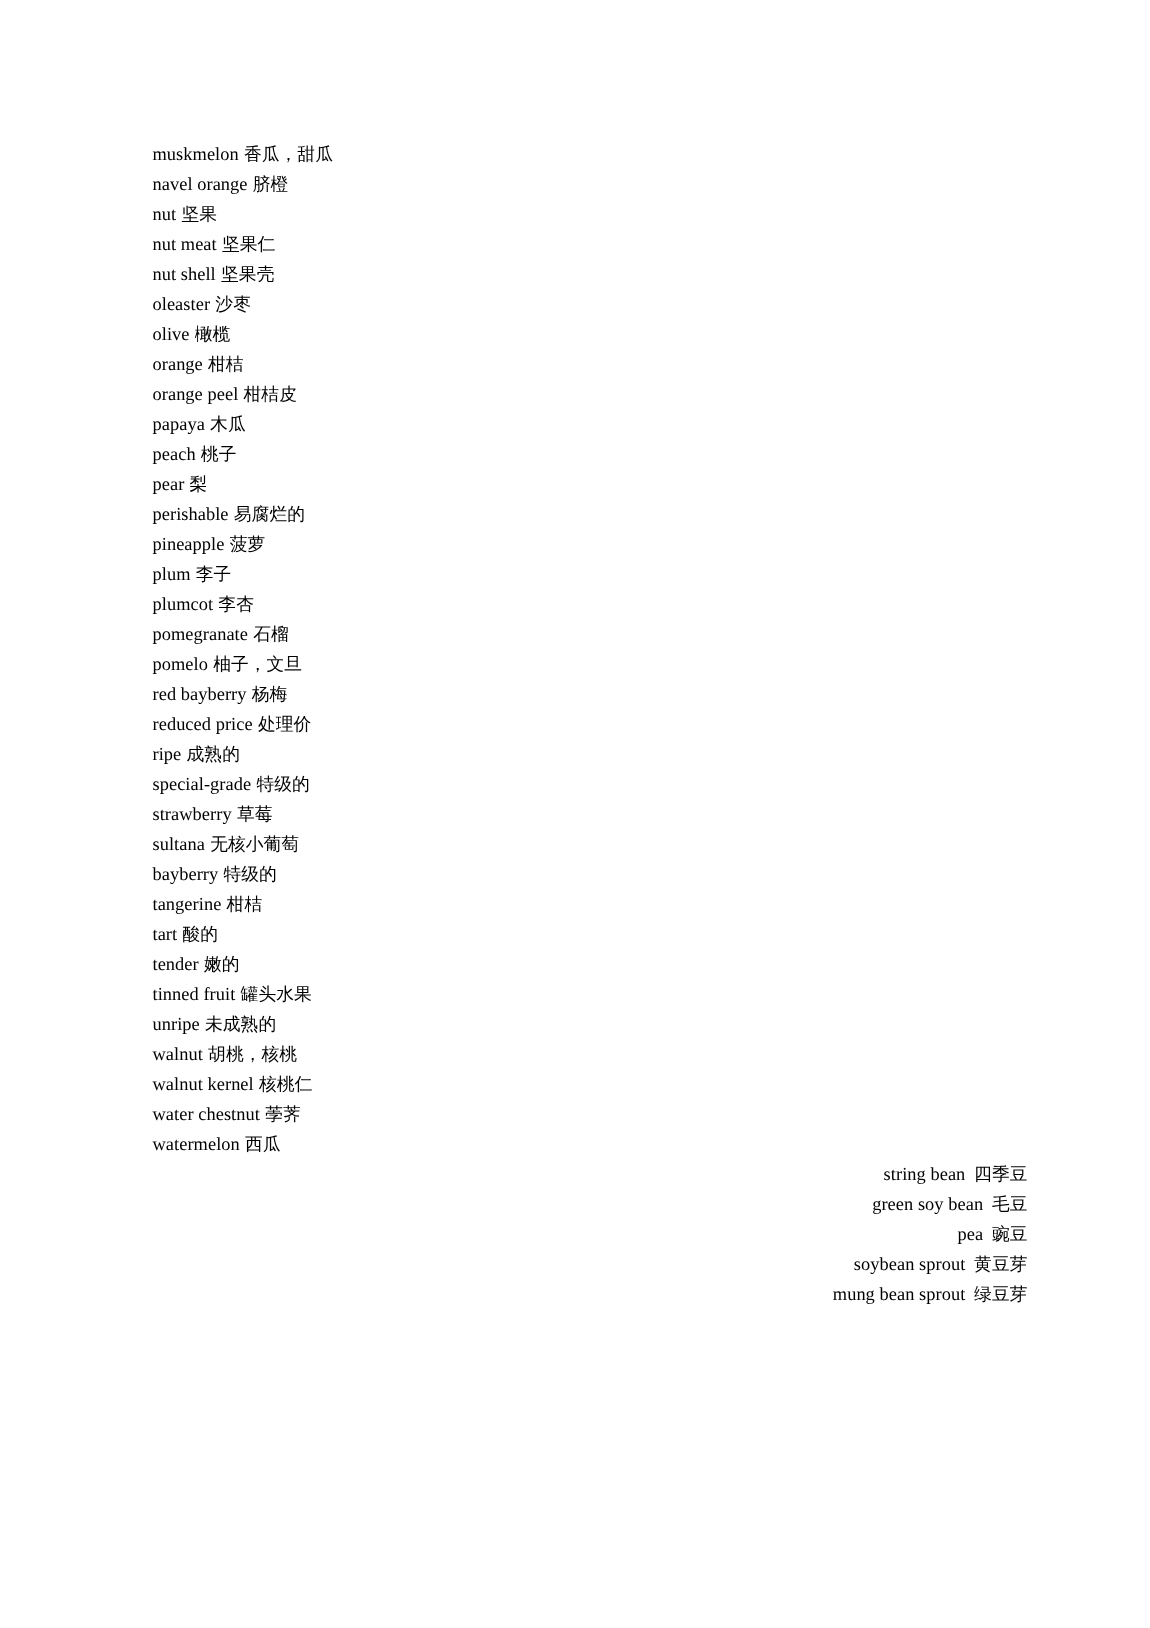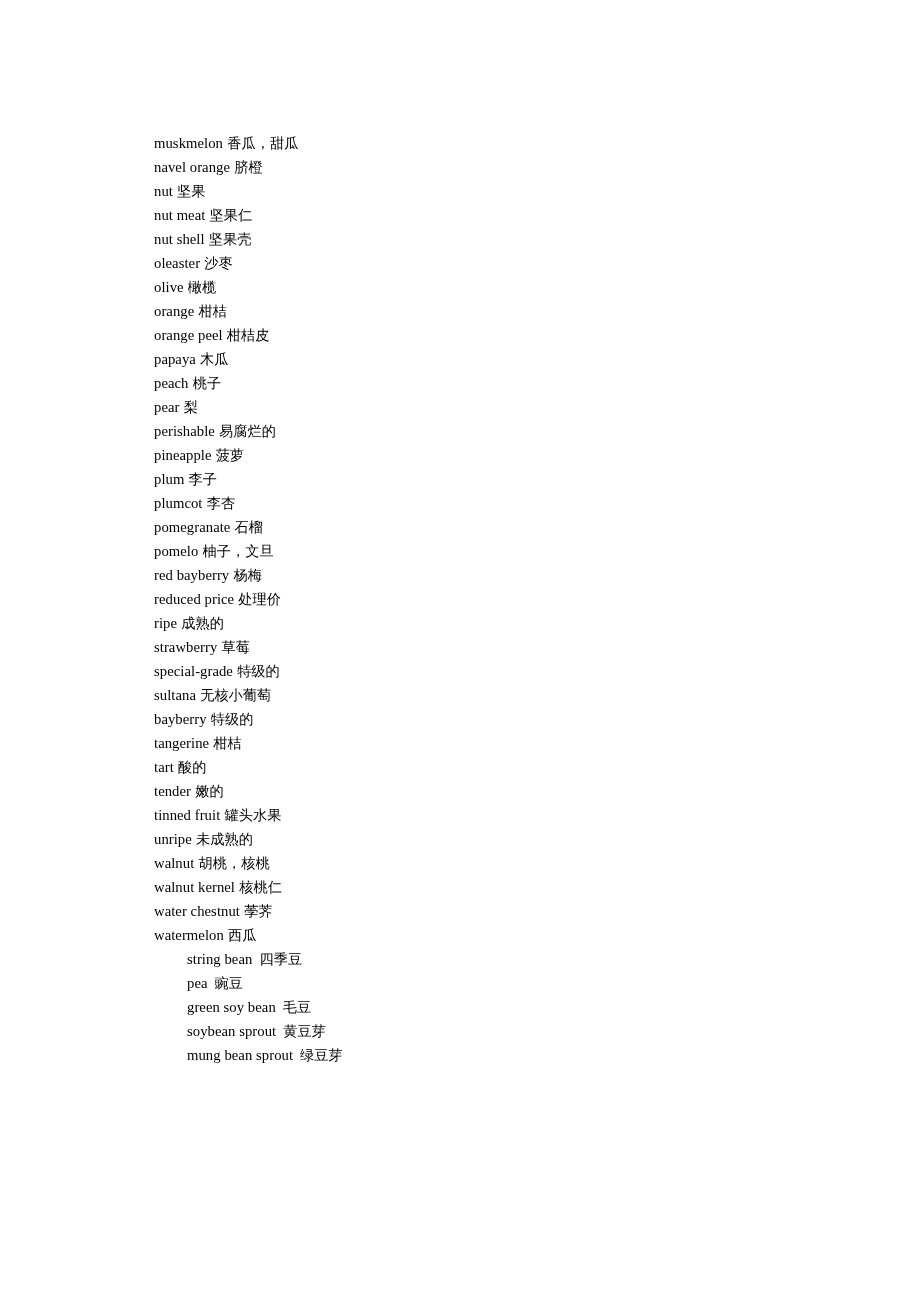--- a/index.html
+++ b/index.html
@@ -13,35 +13,35 @@
     width: 920px;
     height: 1302px;
     background: #ffffff;
     overflow: hidden;
     font-family: "Liberation Serif", "DejaVu Serif", serif;
     color: #000000;
     -webkit-font-smoothing: antialiased;
   }
   .glossary {
     position: absolute;
-    left: 154px;
+    left: 122px;
     top: 112px;
     width: 700px;
-    margin-top: 19px;
   }
   .entry {
     font-size: 14.7px;
     line-height: 24px;
     height: 24px;
     white-space: nowrap;
     letter-spacing: 0.05px;
     color: #000000;
   }
   .entry.indent {
     padding-left: 33px;
+    text-align: right;
   }
   .term {
     font-family: "Liberation Serif", "DejaVu Serif", serif;
   }
   .gloss {
     font-family: "DejaVu Sans", "Liberation Sans", sans-serif;
     font-size: 14.2px;
   }
   .sp {
     display: inline-block;
@@ -72,33 +72,33 @@
     <div class="entry"><span class="term">pear</span><span class="sp"></span><span class="gloss">梨</span></div>
     <div class="entry"><span class="term">perishable</span><span class="sp"></span><span class="gloss">易腐烂的</span></div>
     <div class="entry"><span class="term">pineapple</span><span class="sp"></span><span class="gloss">菠萝</span></div>
     <div class="entry"><span class="term">plum</span><span class="sp"></span><span class="gloss">李子</span></div>
     <div class="entry"><span class="term">plumcot</span><span class="sp"></span><span class="gloss">李杏</span></div>
     <div class="entry"><span class="term">pomegranate</span><span class="sp"></span><span class="gloss">石榴</span></div>
     <div class="entry"><span class="term">pomelo</span><span class="sp"></span><span class="gloss">柚子，文旦</span></div>
     <div class="entry"><span class="term">red bayberry</span><span class="sp"></span><span class="gloss">杨梅</span></div>
     <div class="entry"><span class="term">reduced price</span><span class="sp"></span><span class="gloss">处理价</span></div>
     <div class="entry"><span class="term">ripe</span><span class="sp"></span><span class="gloss">成熟的</span></div>
+    <div class="entry"><span class="term">special-grade</span><span class="sp"></span><span class="gloss">特级的</span></div>
     <div class="entry"><span class="term">strawberry</span><span class="sp"></span><span class="gloss">草莓</span></div>
-    <div class="entry"><span class="term">special-grade</span><span class="sp"></span><span class="gloss">特级的</span></div>
     <div class="entry"><span class="term">sultana</span><span class="sp"></span><span class="gloss">无核小葡萄</span></div>
     <div class="entry"><span class="term">bayberry</span><span class="sp"></span><span class="gloss">特级的</span></div>
     <div class="entry"><span class="term">tangerine</span><span class="sp"></span><span class="gloss">柑桔</span></div>
     <div class="entry"><span class="term">tart</span><span class="sp"></span><span class="gloss">酸的</span></div>
     <div class="entry"><span class="term">tender</span><span class="sp"></span><span class="gloss">嫩的</span></div>
     <div class="entry"><span class="term">tinned fruit</span><span class="sp"></span><span class="gloss">罐头水果</span></div>
     <div class="entry"><span class="term">unripe</span><span class="sp"></span><span class="gloss">未成熟的</span></div>
     <div class="entry"><span class="term">walnut</span><span class="sp"></span><span class="gloss">胡桃，核桃</span></div>
     <div class="entry"><span class="term">walnut kernel</span><span class="sp"></span><span class="gloss">核桃仁</span></div>
     <div class="entry"><span class="term">water chestnut</span><span class="sp"></span><span class="gloss">荸荠</span></div>
     <div class="entry"><span class="term">watermelon</span><span class="sp"></span><span class="gloss">西瓜</span></div>
 
     <div class="entry indent"><span class="term">string bean</span><span class="sp-wide"></span><span class="gloss">四季豆</span></div>
+    <div class="entry indent"><span class="term">green soy bean</span><span class="sp-wide"></span><span class="gloss">毛豆</span></div>
     <div class="entry indent"><span class="term">pea</span><span class="sp-wide"></span><span class="gloss">豌豆</span></div>
-    <div class="entry indent"><span class="term">green soy bean</span><span class="sp-wide"></span><span class="gloss">毛豆</span></div>
     <div class="entry indent"><span class="term">soybean sprout</span><span class="sp-wide"></span><span class="gloss">黄豆芽</span></div>
     <div class="entry indent"><span class="term">mung bean sprout</span><span class="sp-wide"></span><span class="gloss">绿豆芽</span></div>
   </div>
 </div>
 
 </body></html>

